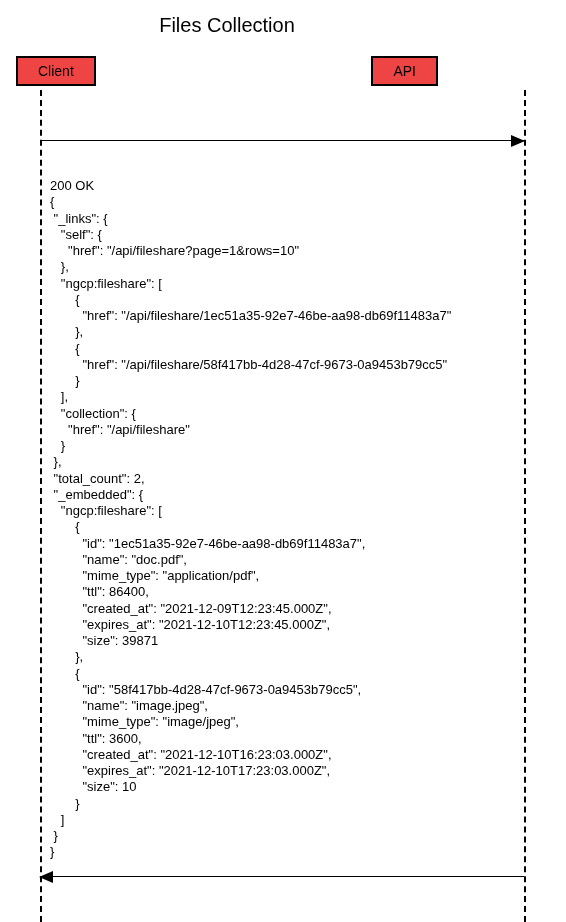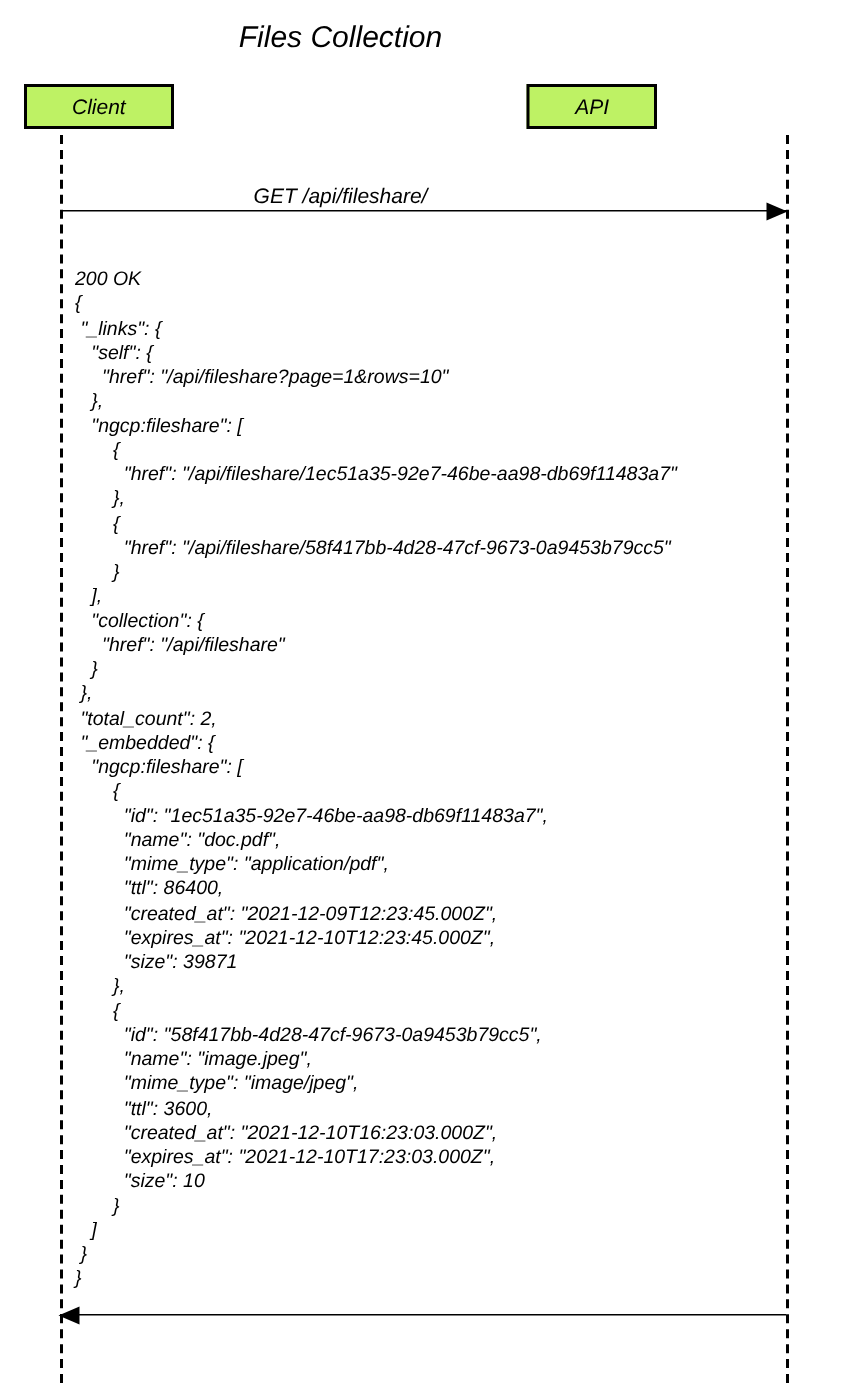--- a/index.html
+++ b/index.html
@@ -6,34 +6,33 @@
     margin: 0;
     padding: 0;
     background: #fff;
     font-family: Arial, Helvetica, sans-serif;
     color: #000;
   }
   .stage {
     position: relative;
     width: 454px;
     height: 922px;
-    font-style: italic;
   }
   .title {
     position: absolute;
     top: 14px;
     width: 100%;
     text-align: center;
     font-size: 20px;
   }
   .lifeline-head {
     position: absolute;
     border: 2px solid #000;
-    background: #bef264;
-    padding: 6px 30px;
+    background: #ef4444;
+    padding: 6px 20px;
     font-size: 14px;
     line-height: 1;
     box-sizing: border-box;
     top: 56px;
   }
   .lifeline-head.client { left: 16px; }
   .lifeline-head.api    { right: 16px; text-align: right; }
   .dash {
     position: absolute;
     border-left: 2px dashed #000;
@@ -92,21 +91,20 @@
 <div class="stage">
 
   <div class="title">Files Collection</div>
 
   <div class="lifeline-head client">Client</div>
   <div class="lifeline-head api">API</div>
 
   <div class="dash client"></div>
   <div class="dash api"></div>
 
-  <div class="msg-label">GET /api/fileshare/</div>
   <div class="msg-line req">
     <div class="arrow-right"></div>
   </div>
 
   <div class="response-block" id="response-block">200 OK
 {
  "_links": {
    "self": {
      "href": "/api/fileshare?page=1&amp;rows=10"
    },

